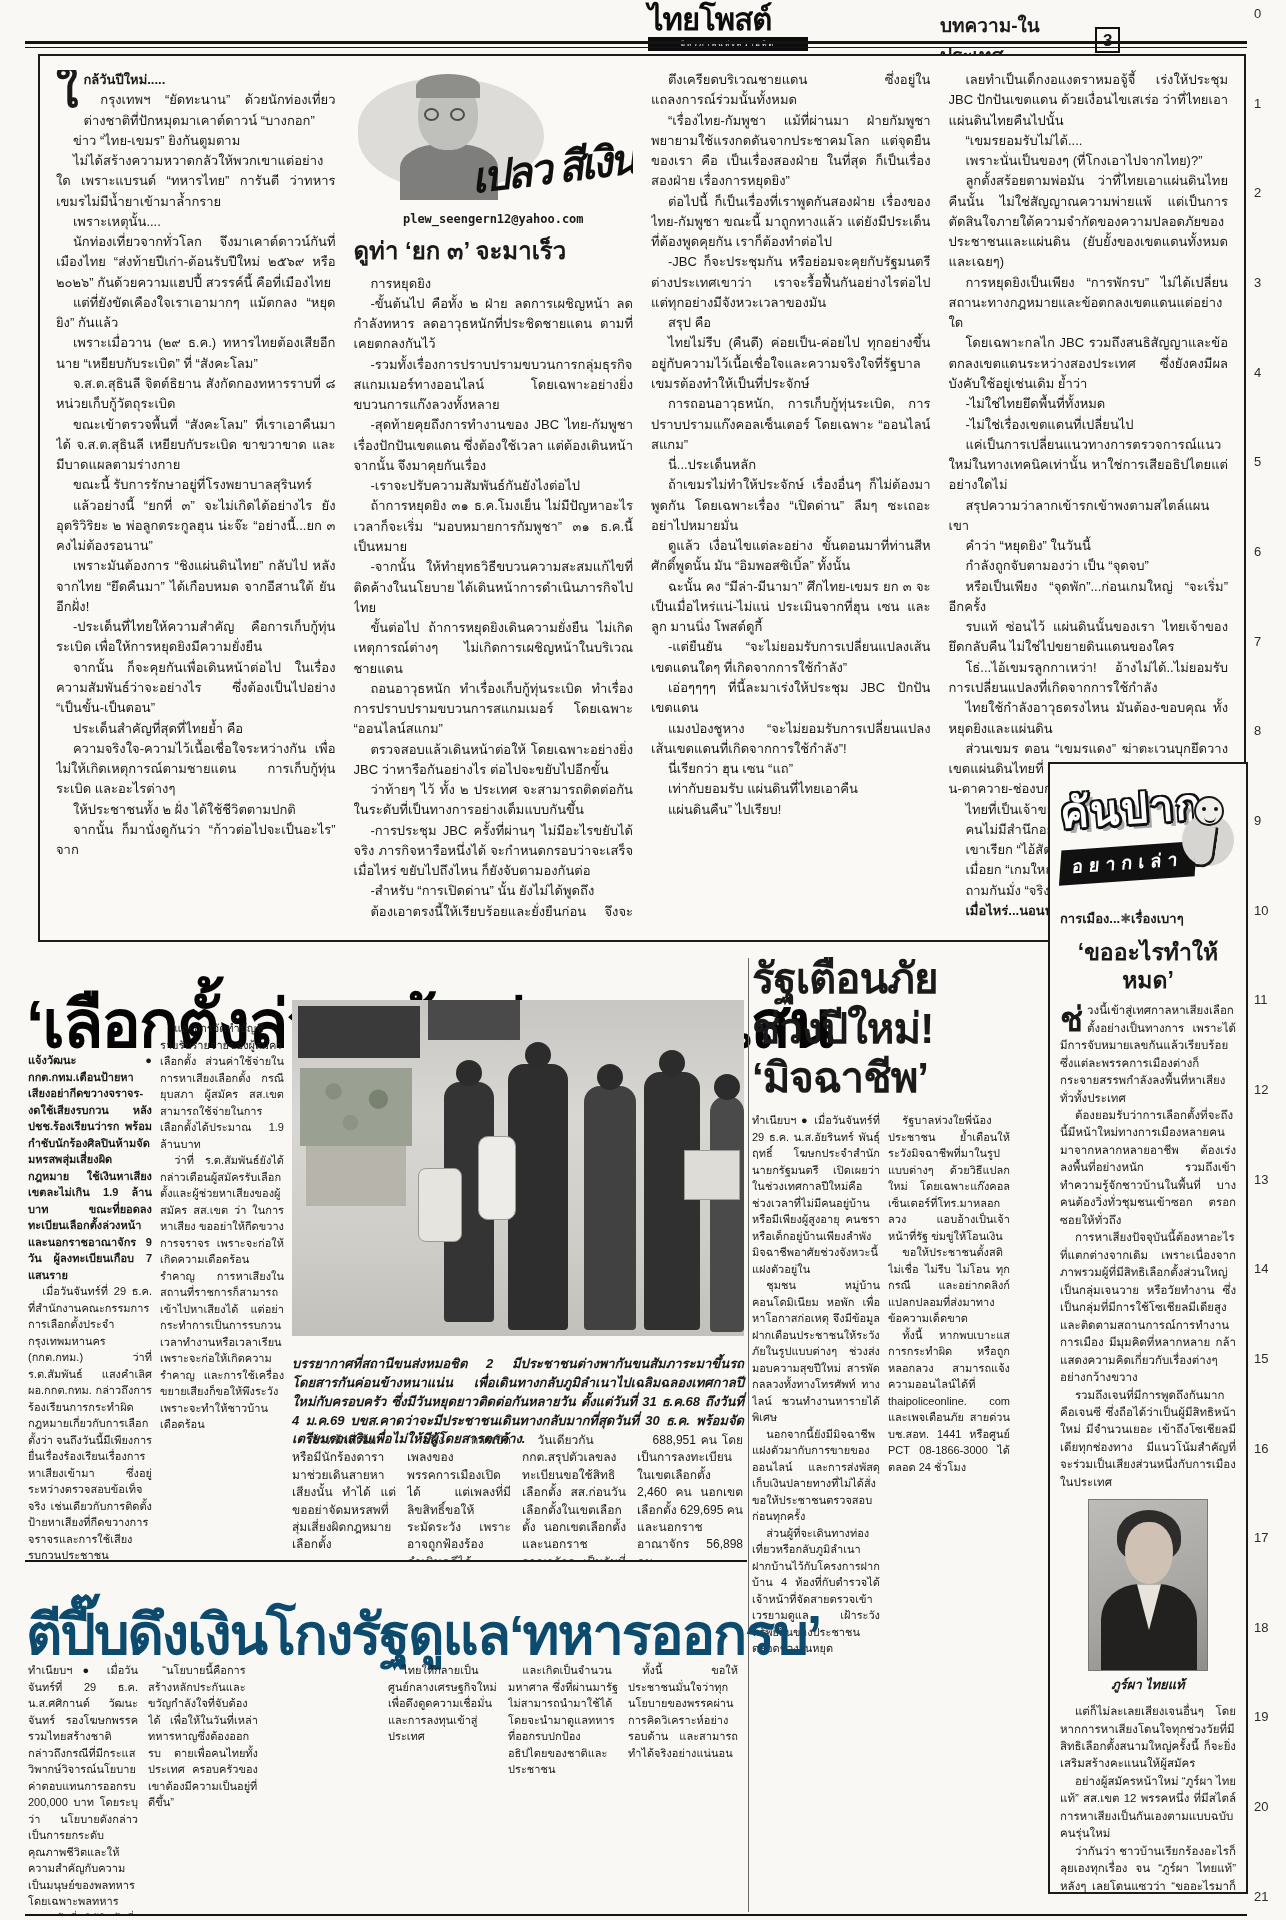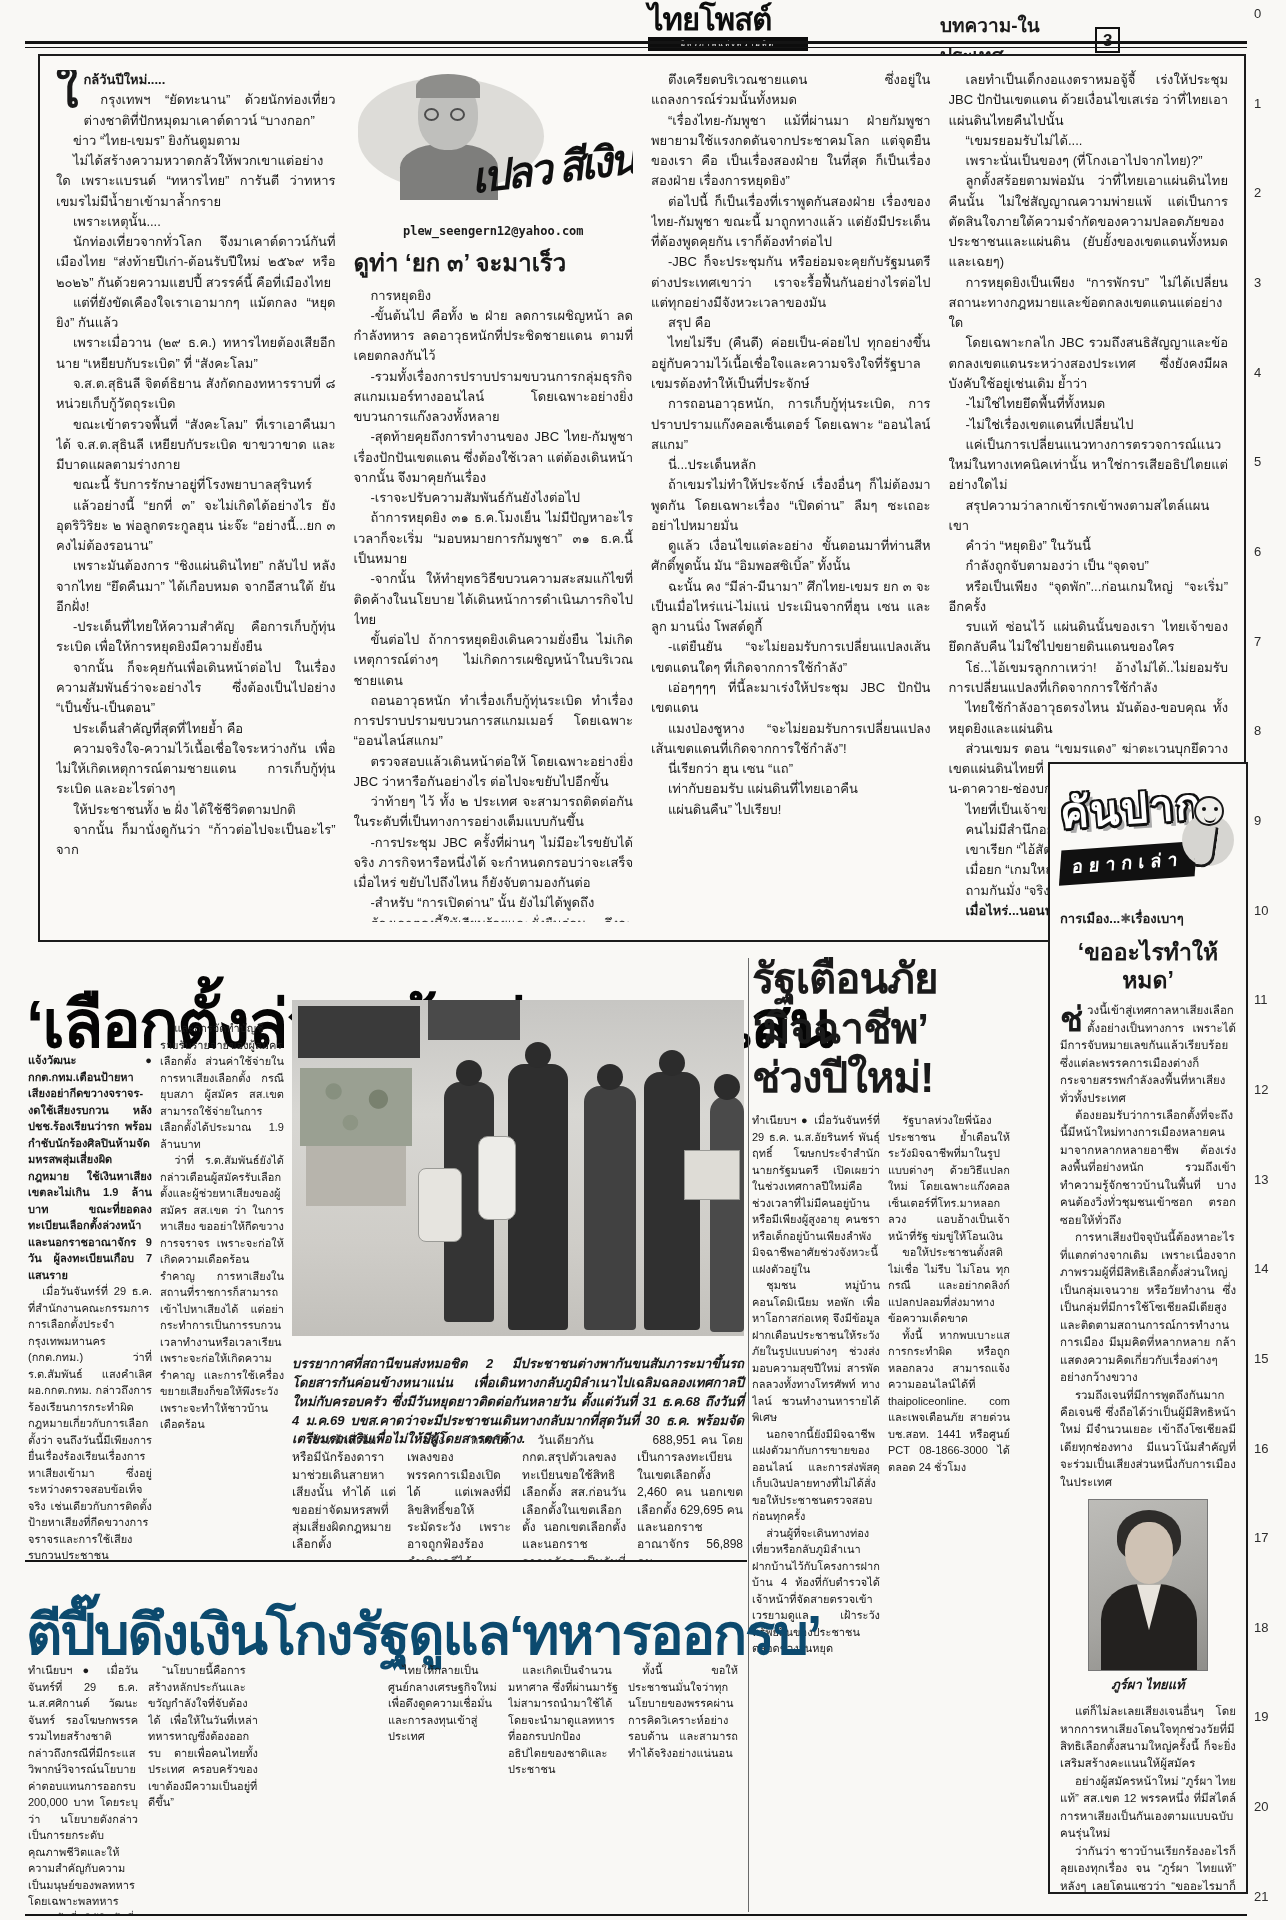--- a/index.html
+++ b/index.html
@@ -27,21 +27,21 @@
   .dropcap{float:left;font-size:46px;line-height:.85;font-weight:bold;padding:2px 5px 0 0;text-indent:0;}
   .lede-b{font-weight:bold;}
   .columnist-graphic{position:relative;height:134px;margin-bottom:4px;}
   .pg-blob{position:absolute;left:4px;top:8px;width:186px;height:112px;background:#dddcd8;border-radius:46% 54% 50% 50%;}
   .pg-suit{position:absolute;left:46px;top:74px;width:98px;height:56px;background:#7e7e7c;border-radius:42% 42% 0 0;}
   .pg-head{position:absolute;left:64px;top:8px;width:60px;height:72px;background:#bfbfbc;border-radius:48% 48% 44% 44%;}
   .pg-hair{position:absolute;left:62px;top:4px;width:64px;height:24px;background:#8e8e8b;border-radius:50% 50% 0 0;}
   .pg-glass,.pg-glass2{position:absolute;width:15px;height:13px;border:2px solid #4c4c4c;border-radius:50%;}
   .pg-glass{left:70px;top:38px;} .pg-glass2{left:96px;top:38px;}
   .pg-sign{position:absolute;right:-2px;bottom:2px;font-size:42px;font-weight:bold;font-style:italic;letter-spacing:-3px;transform:rotate(-7deg);color:#101010;white-space:nowrap;}
-  .op-email{font-family:"DejaVu Sans Mono",monospace;font-weight:bold;font-size:12px;text-align:center;margin:18px 0 8px;}
+  .op-email{font-family:"DejaVu Sans Mono",monospace;font-weight:bold;font-size:12px;text-align:center;margin:6px 0 8px;}
   .op-title{font-size:24px;font-weight:800;margin:0 0 8px;text-indent:0;line-height:1.2;}
   .op-sign{ text-align:right;font-style:italic;font-weight:bold;text-indent:0;}
   .closing-bold{font-weight:bold;}
 
   
   .election-headline{position:absolute;left:26px;top:946px;width:724px;font-size:66px;font-weight:900;letter-spacing:-2px;line-height:1.05;white-space:nowrap;color:#050505;}
   .news-col{position:absolute;font-size:11px;line-height:1.5;text-align:justify;overflow:hidden;}
   .el-c1{left:28px;top:1052px;width:124px;height:508px;}
   .el-c2{left:160px;top:1020px;width:124px;height:508px;}
   .lede-strong{font-weight:bold;text-indent:0;}
@@ -210,22 +210,22 @@
     </div>
   <div class="sub-col s3">
       <p class="bp">วันเดียวกัน กกต.สรุปตัวเลขลงทะเบียนขอใช้สิทธิเลือกตั้ง สส.ก่อนวันเลือกตั้งในเขตเลือกตั้ง นอกเขตเลือกตั้ง และนอกราชอาณาจักร เป็นวันที่ 9 รวมลงทะเบียนแล้ว</p>
     </div>
   <div class="sub-col s4">
       <p class="bp">688,951 คน โดยเป็นการลงทะเบียนในเขตเลือกตั้ง 2,460 คน นอกเขตเลือกตั้ง 629,695 คน และนอกราชอาณาจักร 56,898 คน.</p>
     </div>
 
   <div class="scam-headline">
     <div>รัฐเตือนภัย</div>
+    <div>ช่วงปีใหม่!</div>
     <div>‘มิจฉาชีพ’</div>
-    <div>ช่วงปีใหม่!</div>
   </div>
   <div class="news-col sc-c1">
     <p class="bp noind"><b class="dl">ทำเนียบฯ ●</b> <span>เมื่อวันจันทร์ที่ 29 ธ.ค. น.ส.อัยรินทร์ พันธุ์ฤทธิ์ โฆษกประจำสำนักนายกรัฐมนตรี เปิดเผยว่า ในช่วงเทศกาลปีใหม่คือช่วงเวลาที่ไม่มีคนอยู่บ้าน หรือมีเพียงผู้สูงอายุ คนชรา หรือเด็กอยู่บ้านเพียงลำพัง มิจฉาชีพอาศัยช่วงจังหวะนี้แฝงตัวอยู่ใน</span></p>
     <span><p class="bp">ชุมชน หมู่บ้าน คอนโดมิเนียม หอพัก เพื่อหาโอกาสก่อเหตุ จึงมีข้อมูลฝากเตือนประชาชนให้ระวังภัยในรูปแบบต่างๆ ช่วงส่งมอบความสุขปีใหม่ สารพัดกลลวงทั้งทางโทรศัพท์ ทางไลน์ ชวนทำงานหารายได้พิเศษ</p><p class="bp">นอกจากนี้ยังมีมิจฉาชีพแฝงตัวมากับการขายของออนไลน์ และการส่งพัสดุเก็บเงินปลายทางที่ไม่ได้สั่ง ขอให้ประชาชนตรวจสอบก่อนทุกครั้ง</p><p class="bp">ส่วนผู้ที่จะเดินทางท่องเที่ยวหรือกลับภูมิลำเนา ฝากบ้านไว้กับโครงการฝากบ้าน 4 ท้องที่กับตำรวจได้ เจ้าหน้าที่จัดสายตรวจเข้าเวรยามดูแล เฝ้าระวังทรัพย์สินของประชาชนตลอดช่วงวันหยุด</p></span>
   </div>
   <div class="news-col sc-c2">
     <span><p class="bp">รัฐบาลห่วงใยพี่น้องประชาชน ย้ำเตือนให้ระวังมิจฉาชีพที่มาในรูปแบบต่างๆ ด้วยวิธีแปลกใหม่ โดยเฉพาะแก๊งคอลเซ็นเตอร์ที่โทร.มาหลอกลวง แอบอ้างเป็นเจ้าหน้าที่รัฐ ข่มขู่ให้โอนเงิน</p><p class="bp">ขอให้ประชาชนตั้งสติ ไม่เชื่อ ไม่รีบ ไม่โอน ทุกกรณี และอย่ากดลิงก์แปลกปลอมที่ส่งมาทางข้อความเด็ดขาด</p><p class="bp">ทั้งนี้ หากพบเบาะแสการกระทำผิด หรือถูกหลอกลวง สามารถแจ้งความออนไลน์ได้ที่ thaipoliceonline. com และเพจเตือนภัย สายด่วน บช.สอท. 1441 หรือศูนย์ PCT 08-1866-3000 ได้ตลอด 24 ชั่วโมง</p></span>
   </div>
 
   <div class="mid-rule"></div>

